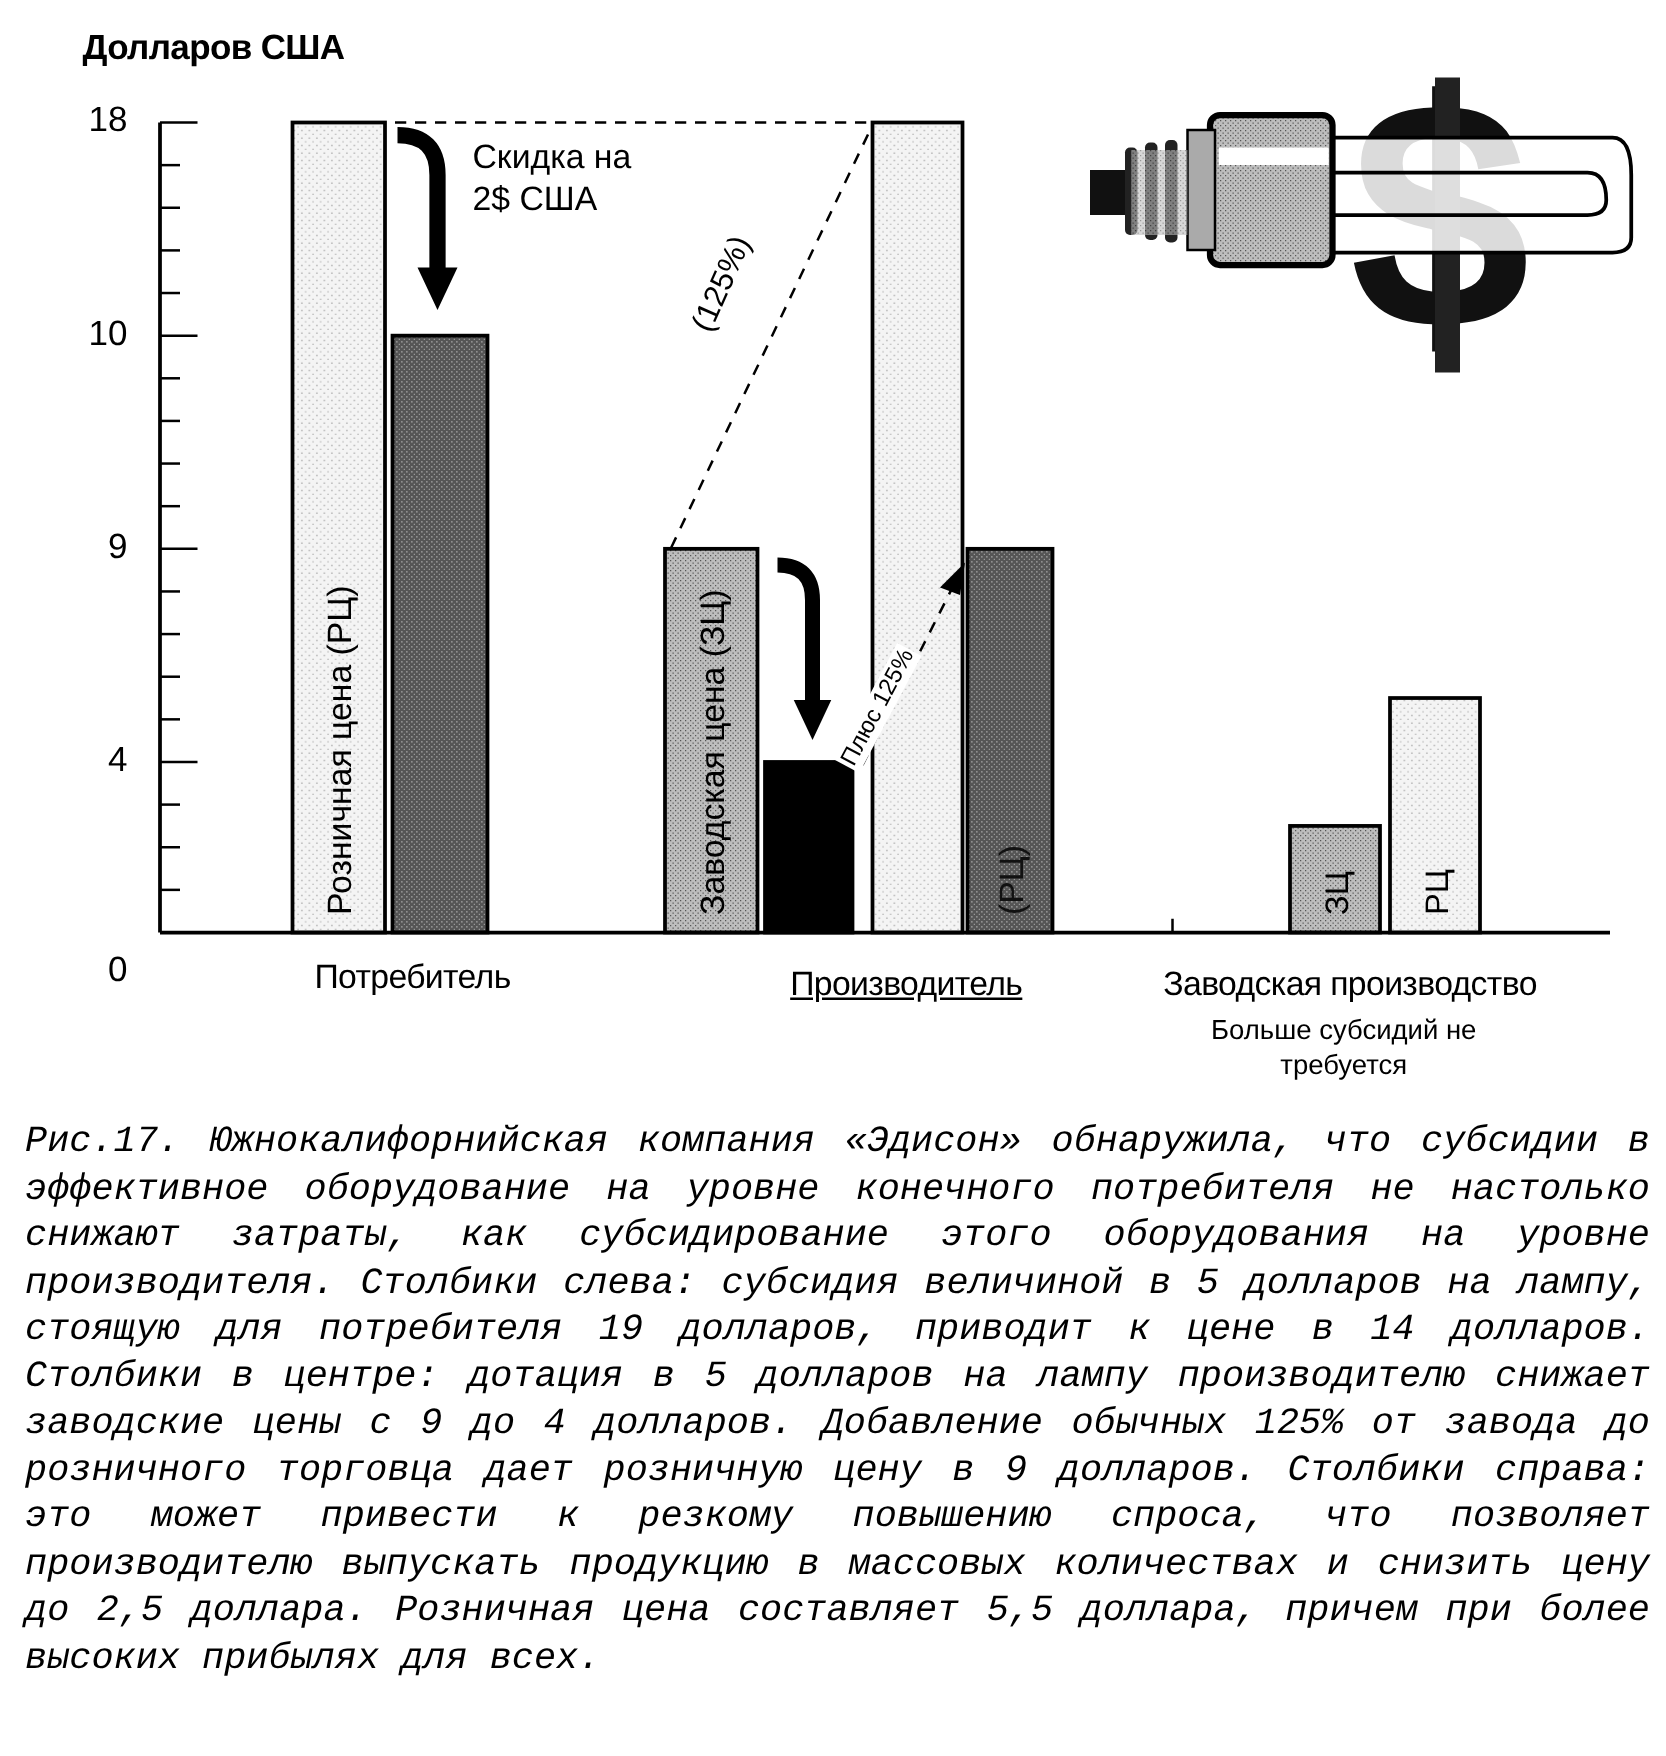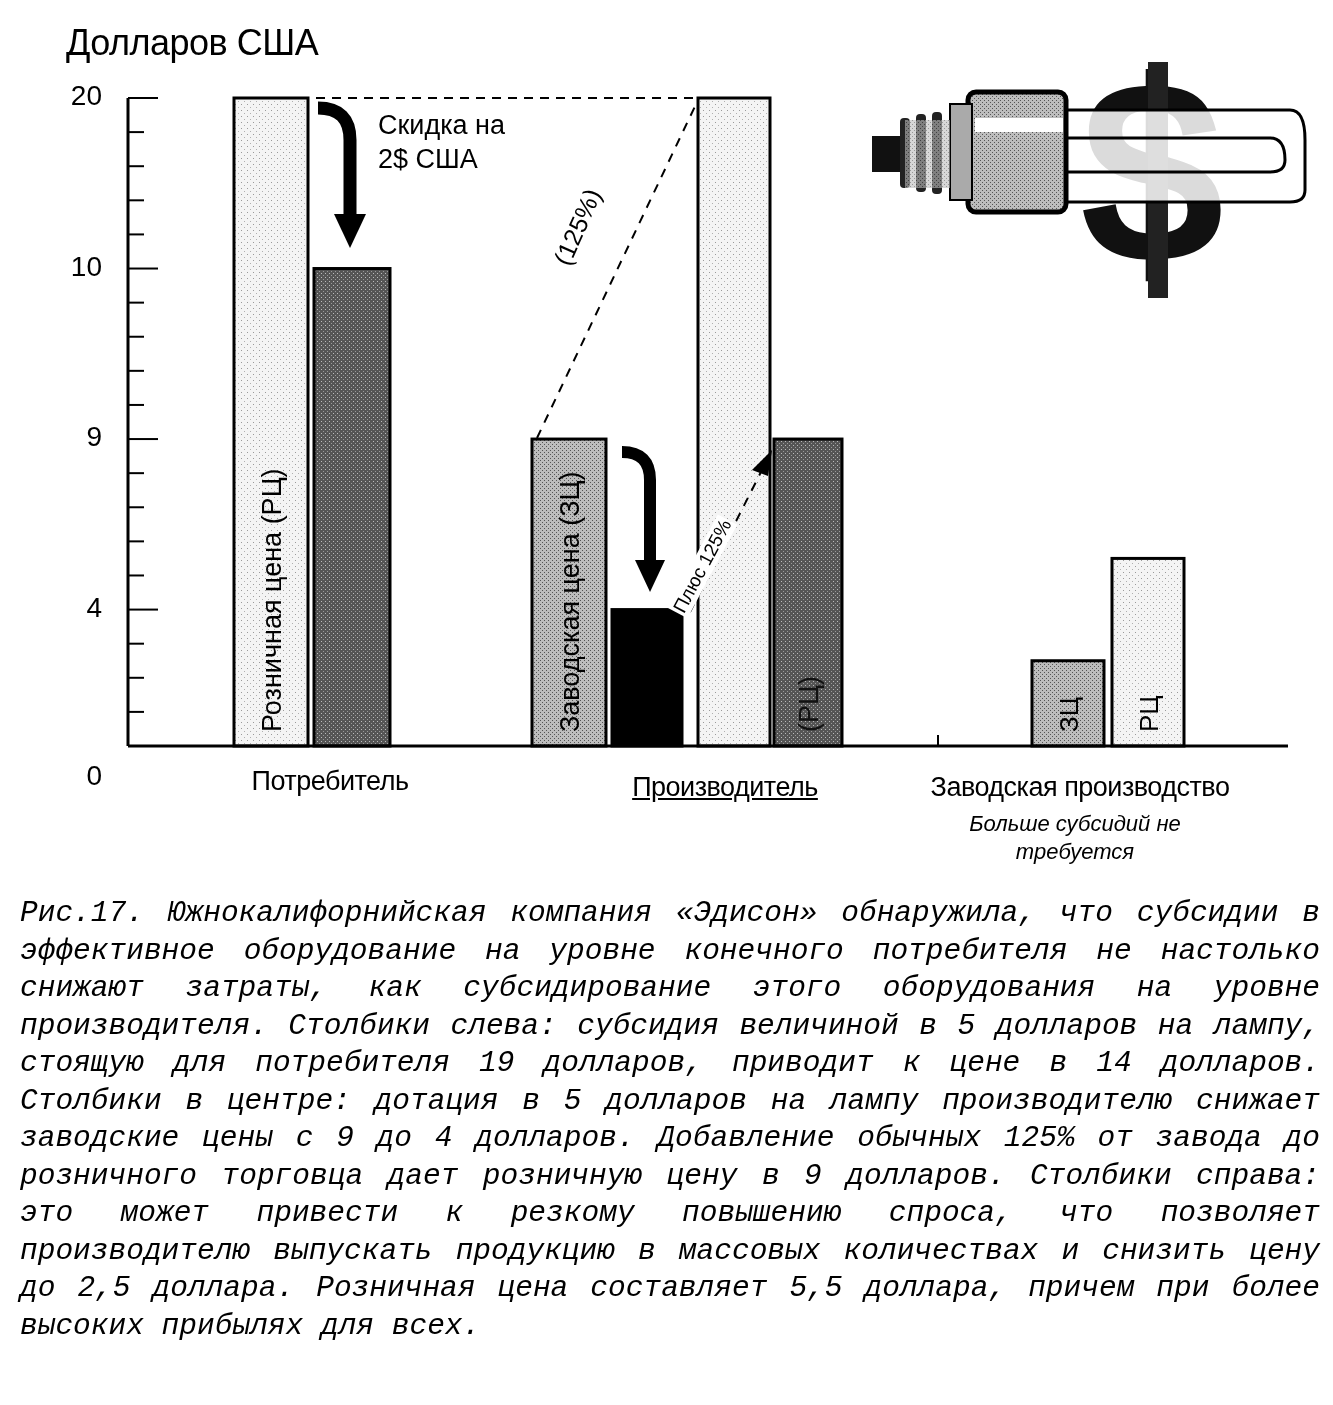--- a/index.html
+++ b/index.html
@@ -1,36 +1,36 @@
 <!DOCTYPE html>
 <html><head>
 <meta charset="utf-8">
 <style>
   html,body{margin:0;padding:0;background:#fff;}
   body{width:1333px;height:1405px;position:relative;overflow:hidden;font-family:"Liberation Sans",sans-serif;color:#000;}
   #chart{position:absolute;left:0;top:0;}
-  .ylabel{position:absolute;left:66px;top:22px;font-size:36px;font-weight:normal;letter-spacing:-0.5px;}
+  .ylabel{position:absolute;left:66px;top:22px;font-size:28px;font-weight:bold;letter-spacing:-0.5px;}
   .tick-label{position:absolute;font-size:28px;width:50px;text-align:right;}
   .cat-label{position:absolute;font-size:27px;text-align:center;white-space:nowrap;letter-spacing:-0.5px;}
   .cat-sub{position:absolute;font-size:22px;text-align:center;line-height:28px;}
   .annot{position:absolute;font-size:27px;line-height:34px;}
   .caption{position:absolute;left:20px;top:895px;width:1300px;font-family:Liberation Mono, monospace;font-style:italic;font-size:29.5px;line-height:37.5px;text-align:justify;}
   .caption p{margin:0;}
 </style>
 </head>
 <body>
 
 <div class="ylabel">Долларов США</div>
 
 <div id="tick-labels">
     <div class="tick-label" style="left: 52px; top: 760px;">0</div>
     <div class="tick-label" style="left: 52px; top: 591.579px;">4</div>
     <div class="tick-label" style="left: 52px; top: 421.053px;">9</div>
     <div class="tick-label" style="left: 52px; top: 250.526px;">10</div>
-    <div class="tick-label" style="left: 52px; top: 80px;">20</div>
+    <div class="tick-label" style="left: 52px; top: 80px;">18</div>
   </div>
 
 <svg id="chart" width="1333" height="880">
   <defs>
     <pattern id="pat-light" width="6" height="6" patternUnits="userSpaceOnUse">
       <rect width="6" height="6" fill="#f4f4f4"></rect>
       <rect x="1" y="2" width="1" height="1" fill="#9a9a9a"></rect>
       <rect x="4" y="5" width="1" height="1" fill="#b0b0b0"></rect>
     </pattern>
     <pattern id="pat-medium" width="4" height="4" patternUnits="userSpaceOnUse">
@@ -132,18 +132,18 @@
 </div>
 
 <div style="position:absolute;left:548px;top:258px;font-size:25px;transform:rotate(-66deg);transform-origin:left top;white-space:nowrap;">(125%)</div>
 
 <div style="position:absolute;left:668px;top:608px;font-size:19px;transform:rotate(-62deg);transform-origin:left top;white-space:nowrap;background:#fff;padding:0 2px;">Плюс 125%</div>
 
 <div id="cat-labels">
     <div class="cat-label" style="left: 160px; top: 766px; width: 340px;">Потребитель</div>
     <div class="cat-label" style="left: 555px; top: 772px; width: 340px; text-decoration: underline;">Производитель</div>
     <div class="cat-label" style="left: 870px; top: 772px; width: 420px;">Заводская производство</div>
-    <div class="cat-sub" style="left: 960px; top: 810px; width: 230px; font-style: italic;">Больше субсидий не требуется</div>
+    <div class="cat-sub" style="left: 960px; top: 810px; width: 230px;">Больше субсидий не требуется</div>
   </div>
 
 <div class="caption">
   <p>Рис.17. Южнокалифорнийская компания «Эдисон» обнаружила, что субсидии в эффективное оборудование на уровне конечного потребителя не настолько снижают затраты, как субсидирование этого оборудования на уровне производителя. Столбики слева: субсидия величиной в 5 долларов на лампу, стоящую для потребителя 19 долларов, приводит к цене в 14 долларов. Столбики в центре: дотация в 5 долларов на лампу производителю снижает заводские цены с 9 до 4 долларов. Добавление обычных 125% от завода до розничного торговца дает розничную цену в 9 долларов. Столбики справа: это может привести к резкому повышению спроса, что позволяет производителю выпускать продукцию в массовых количествах и снизить цену до 2,5 доллара. Розничная цена составляет 5,5 доллара, причем при более высоких прибылях для всех.</p>
 </div>
 
 </body></html>

